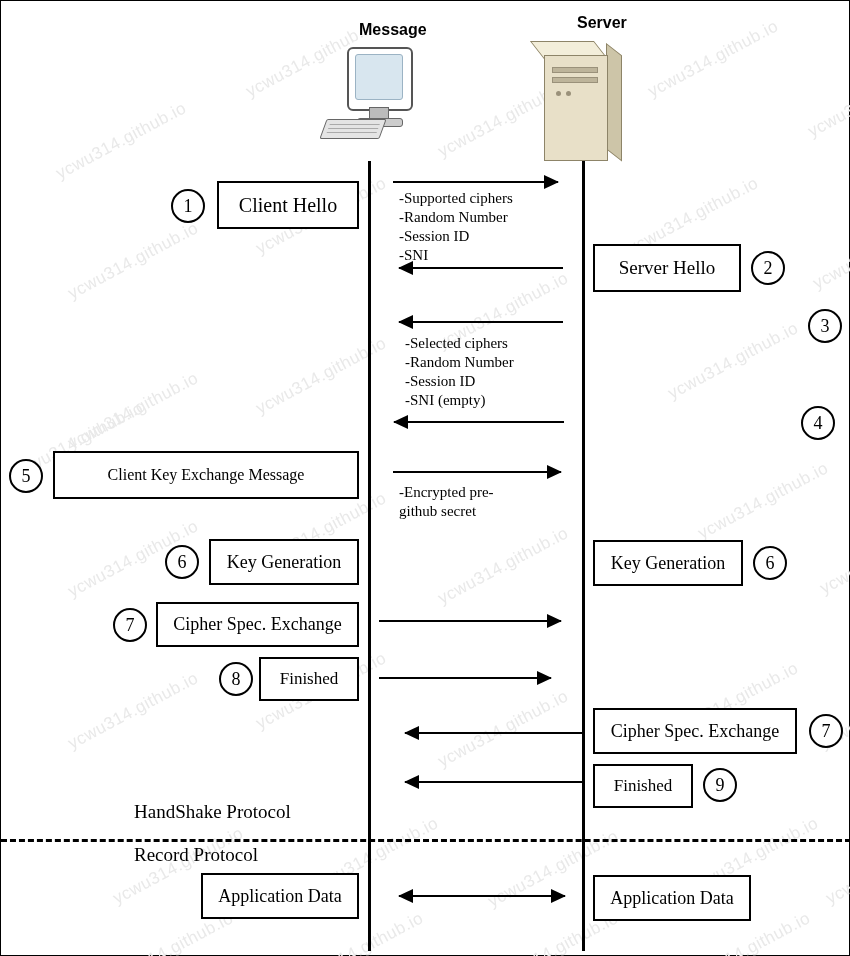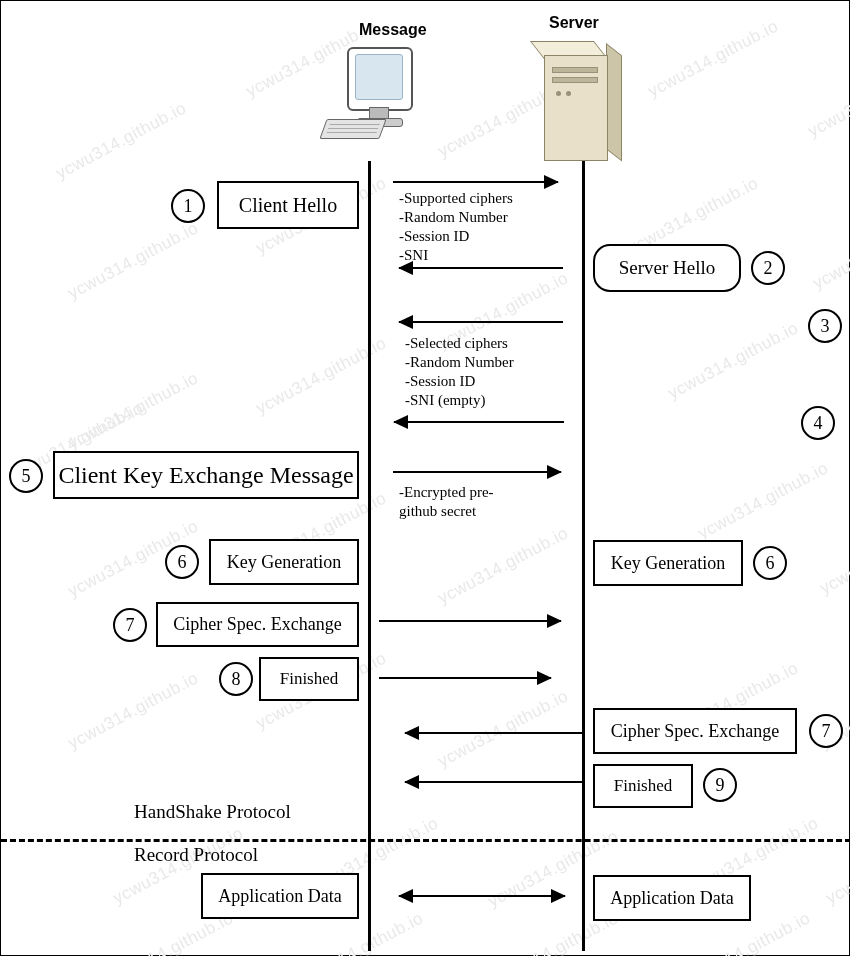--- a/index.html
+++ b/index.html
@@ -36,21 +36,21 @@
   .server-line{left:581px;top:160px;height:790px;}
 
   .title{
     position:absolute;
     font-family:"Liberation Sans", sans-serif;
     font-weight:bold;
     font-size:16px;
     color:#000;
   }
   .client-title{left:358px;top:20px;}
-  .server-title{left:548px;top:13px;}
+  .server-title{left:576px;top:13px;}
 
   
   .computer{position:absolute;left:320px;top:46px;width:100px;height:110px;}
   .monitor-body{
     position:absolute;left:26px;top:0;width:62px;height:60px;
     border:2px solid #555;border-radius:6px;background:#fff;
   }
   .monitor-screen{
     position:absolute;left:34px;top:7px;width:46px;height:44px;
     background:#d8e6ef;border:1px solid #9bb3c4;border-radius:3px;
@@ -205,21 +205,21 @@
 
   <div class="lifeline client-line"></div>
   <div class="lifeline server-line"></div>
 
   <div class="num" style="left:170px;top:188px;">1</div>
   <div class="box" style="left:216px;top:180px;width:142px;height:48px;font-size:20px;">
     <span>Client Hello</span>
   </div>
 
   <div class="num" style="left:8px;top:458px;">5</div>
-  <div class="box" style="left:52px;top:450px;width:306px;height:48px;font-size:24px;">
+  <div class="box" style="left:52px;top:450px;width:306px;height:48px;font-size:16px;">
     <span>Client Key Exchange Message</span>
   </div>
 
   <div class="num" style="left:164px;top:544px;">6</div>
   <div class="box" style="left:208px;top:538px;width:150px;height:46px;font-size:18px;">
     <span>Key Generation</span>
   </div>
 
   <div class="num" style="left:112px;top:607px;">7</div>
   <div class="box" style="left:155px;top:601px;width:203px;height:45px;font-size:18px;">
@@ -228,21 +228,21 @@
 
   <div class="num" style="left:218px;top:661px;">8</div>
   <div class="box" style="left:258px;top:656px;width:100px;height:44px;font-size:17px;">
     <span>Finished</span>
   </div>
 
   <div class="box" style="left:200px;top:872px;width:158px;height:46px;font-size:18px;">
     <span>Application Data</span>
   </div>
 
-  <div class="box" style="left:592px;top:243px;width:148px;height:48px;font-size:19px;border-radius:17px;">
+  <div class="box" style="left:592px;top:243px;width:148px;height:48px;font-size:19px;">
     <span>Server Hello</span>
   </div>
   <div class="num" style="left:750px;top:250px;">2</div>
 
   <div class="num" style="left:807px;top:308px;">3</div>
 
   <div class="num" style="left:800px;top:405px;">4</div>
 
   <div class="box" style="left:592px;top:539px;width:150px;height:46px;font-size:18px;">
     <span>Key Generation</span>

